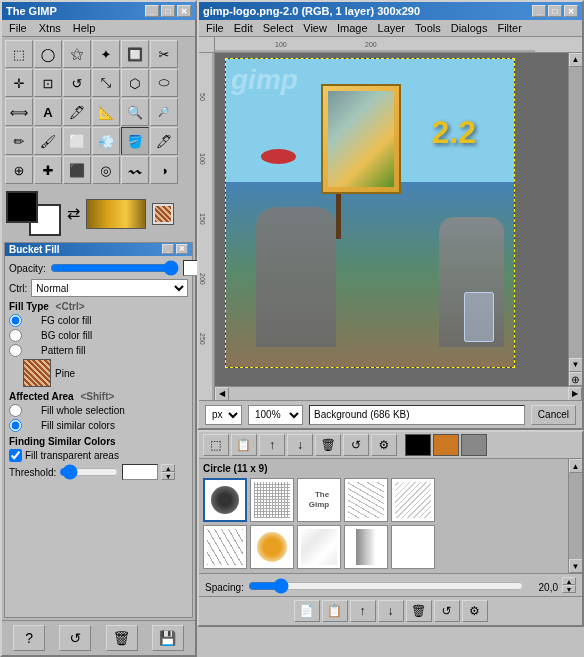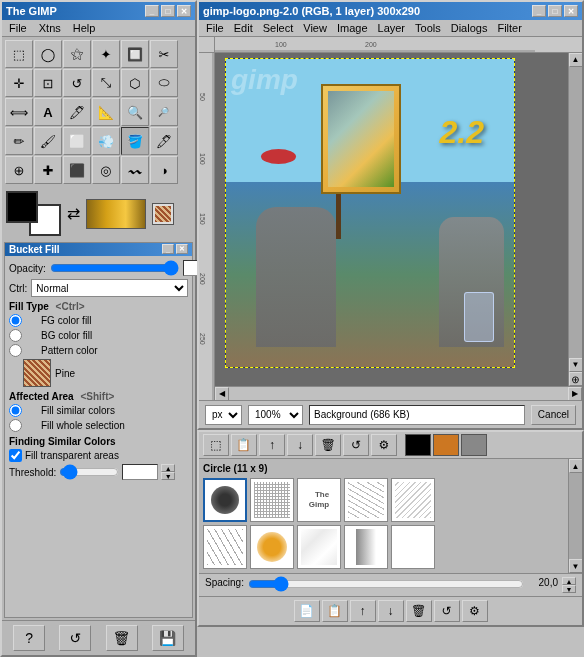--- a/index.html
+++ b/index.html
@@ -296,26 +296,25 @@
       top: 5px;
       left: 5px;
       font-size: 28px;
       font-weight: bold;
       color: rgba(255,255,255,0.3);
       font-style: italic;
     }
     .version-text {
       position: absolute;
       top: 55px;
-      right: 30px;
+      right: 38px;
       font-size: 32px;
       font-weight: bold;
       color: #e8c020;
       text-shadow: 2px 2px 4px rgba(0,0,0,0.5);
-      font-style: italic;
     }
 
     .img-scrollbar-right {
       width: 14px;
       background: #c0c0c0;
       border-left: 1px solid #888;
       display: flex;
       flex-direction: column;
       align-items: center;
     }
@@ -476,21 +475,21 @@
       display: flex;
       flex-direction: column;
       align-items: center;
     }
 
     .brushes-bottom {
       background: #c0c0c0;
       border-top: 1px solid #888;
       padding: 3px 6px;
       display: flex;
-      align-items: flex-start;
+      align-items: flex-end;
       gap: 4px;
     }
     .spacing-label { font-size: 10px; }
     .spacing-slider {
       flex: 1;
       height: 14px;
     }
     .spacing-value {
       font-size: 10px;
       width: 30px;
@@ -644,41 +643,41 @@
     <div class="radio-row">
       <input type="radio" name="filltype" checked="" style="">
       <label>FG color fill</label>
     </div>
     <div class="radio-row">
       <input type="radio" name="filltype" style="">
       <label>BG color fill</label>
     </div>
     <div class="radio-row">
       <input type="radio" name="filltype" style="">
-      <label>Pattern color</label>
+      <label>Pattern fill</label>
     </div>
 
     <div class="pattern-area">
       <div class="pattern-swatch" style="background:repeating-linear-gradient(45deg,#a0522d,#a0522d 2px,#deb887 2px,#deb887 4px);">
       </div>
       <span style="font-size:10px;">Pine</span>
     </div>
 
     <div class="section-label" style="margin-top:4px;">
       <span>Affected Area</span>
       <span style="color:#555;margin-left:4px;">&lt;Shift&gt;</span>
     </div>
 
     <div class="radio-row">
+      <input type="radio" name="affected" style="">
+      <label>Fill whole selection</label>
+    </div>
+    <div class="radio-row">
       <input type="radio" name="affected" checked="" style="">
       <label>Fill similar colors</label>
-    </div>
-    <div class="radio-row">
-      <input type="radio" name="affected" style="">
-      <label>Fill whole selection</label>
     </div>
 
     <div class="section-label" style="margin-top:4px;">
       <span>Finding Similar Colors</span>
     </div>
 
     <div class="checkbox-row">
       <input type="checkbox" checked="" style="">
       <label>Fill transparent areas</label>
     </div>

